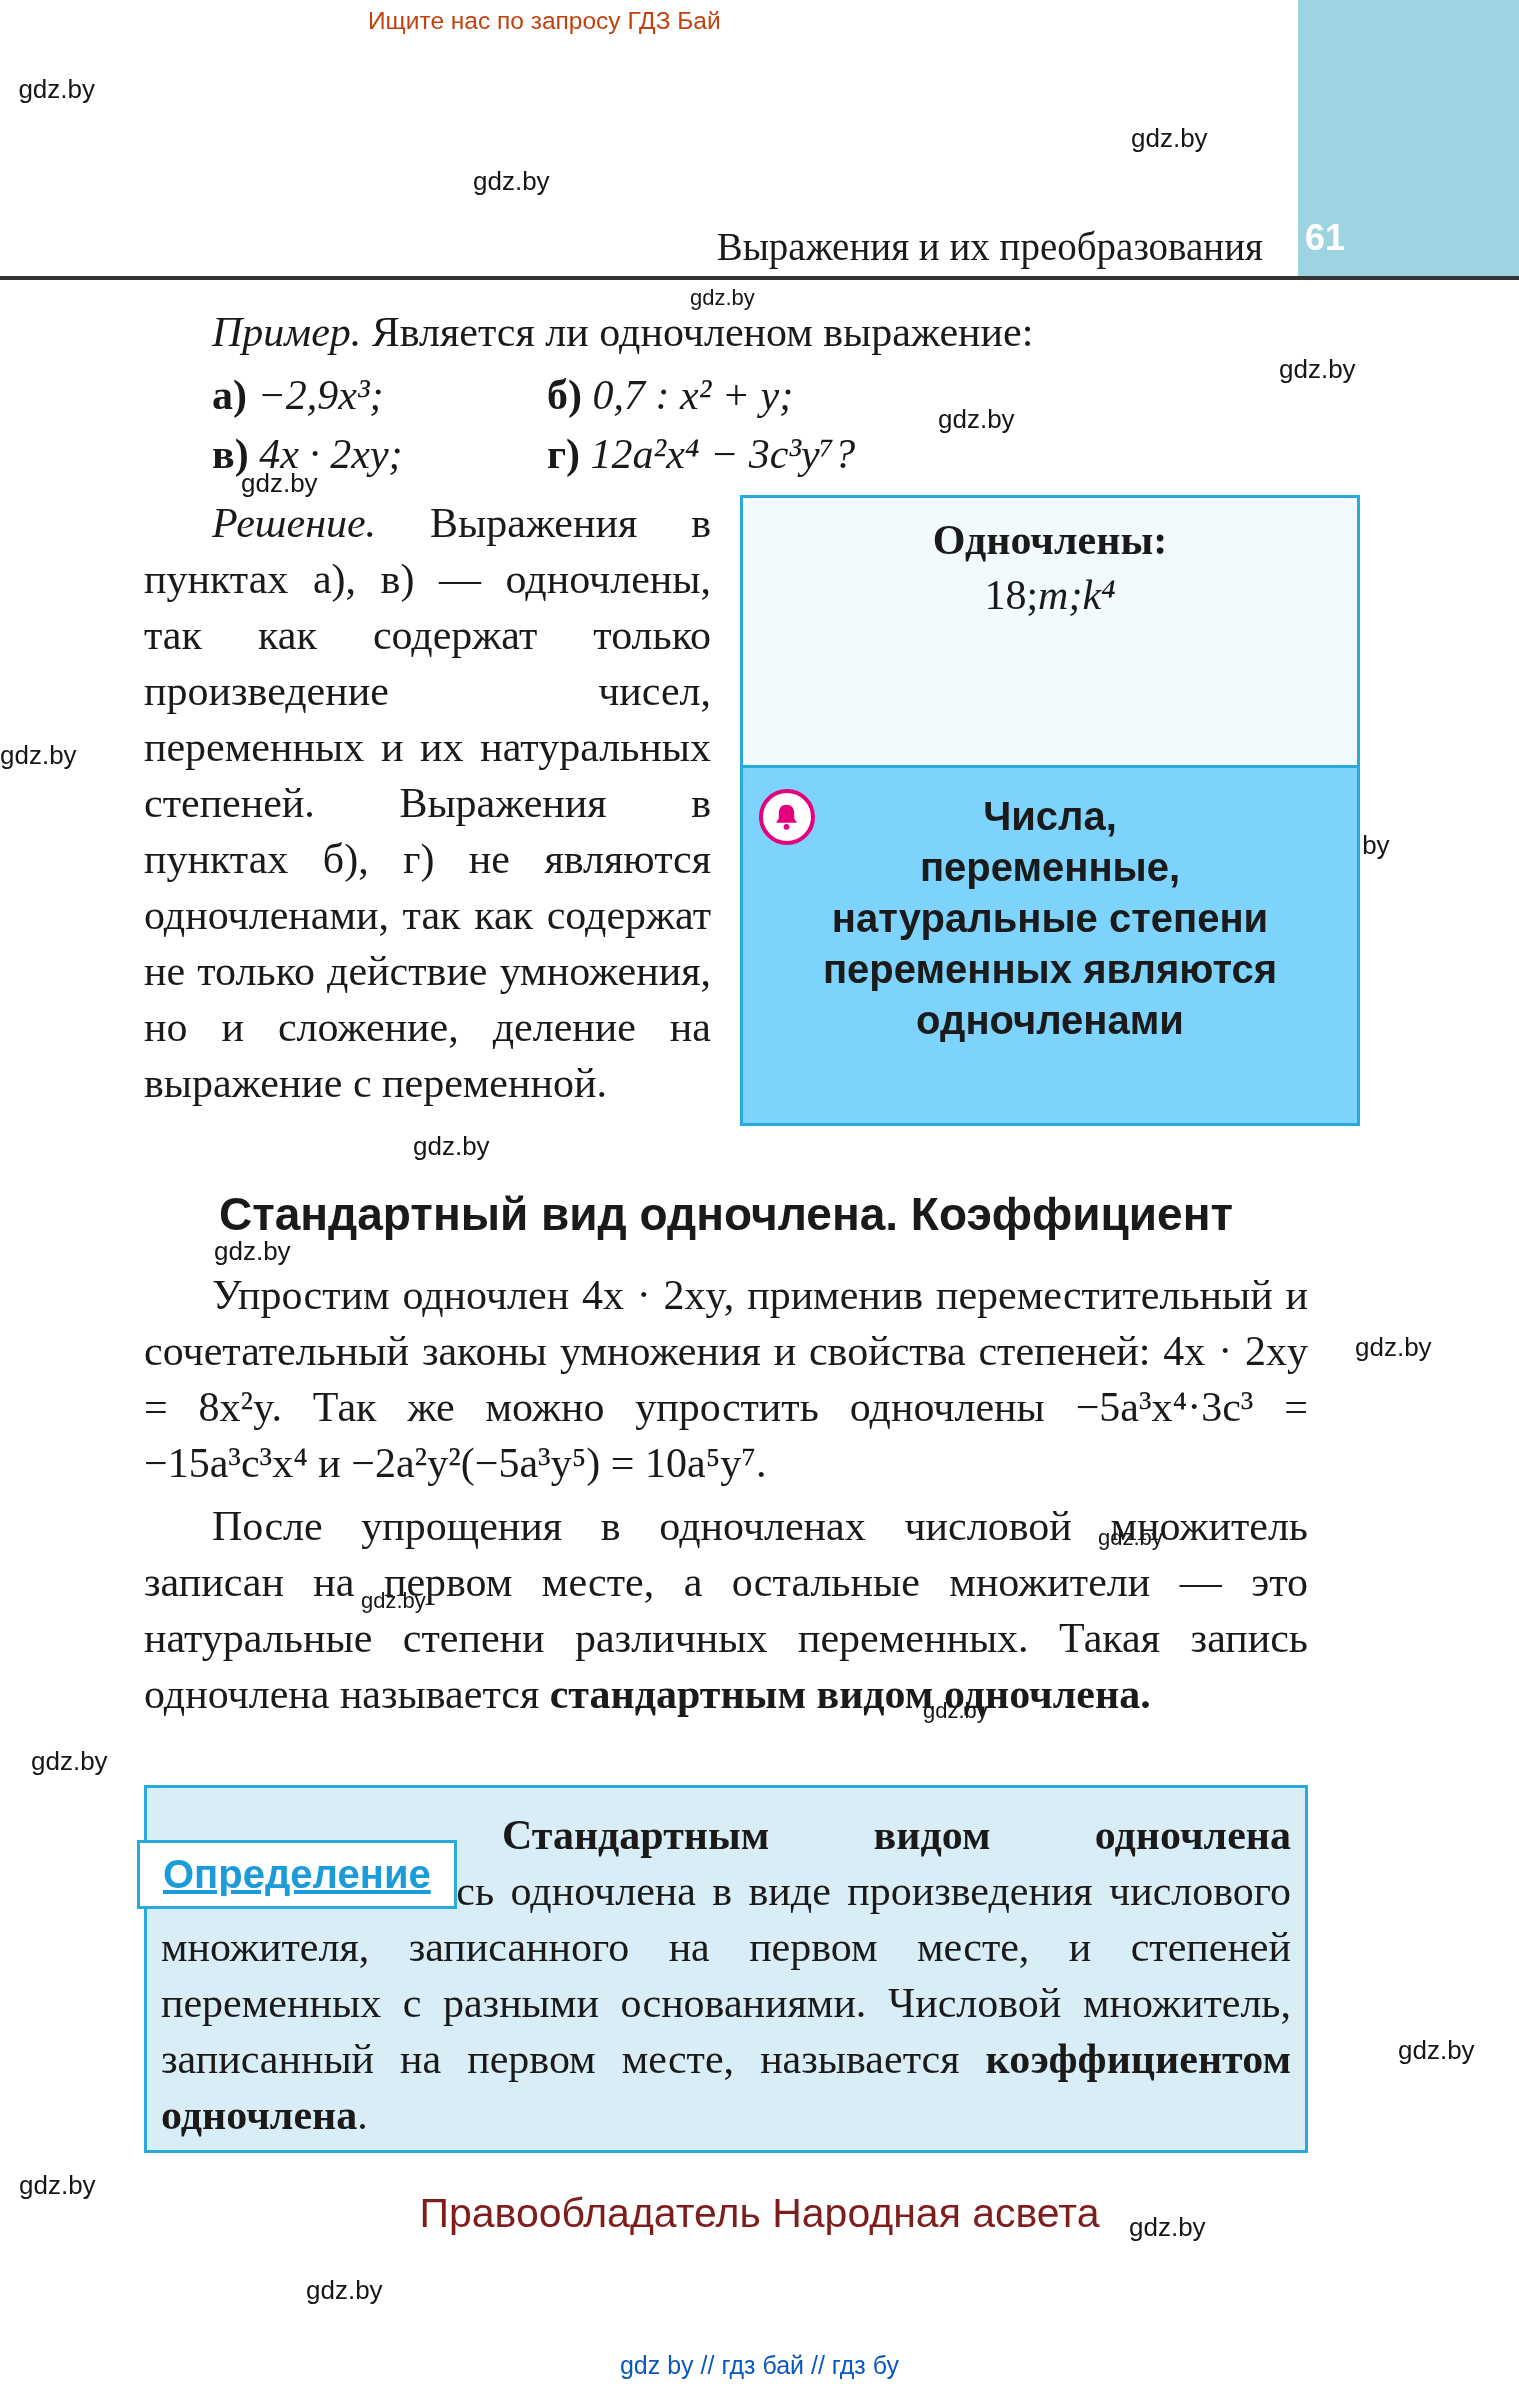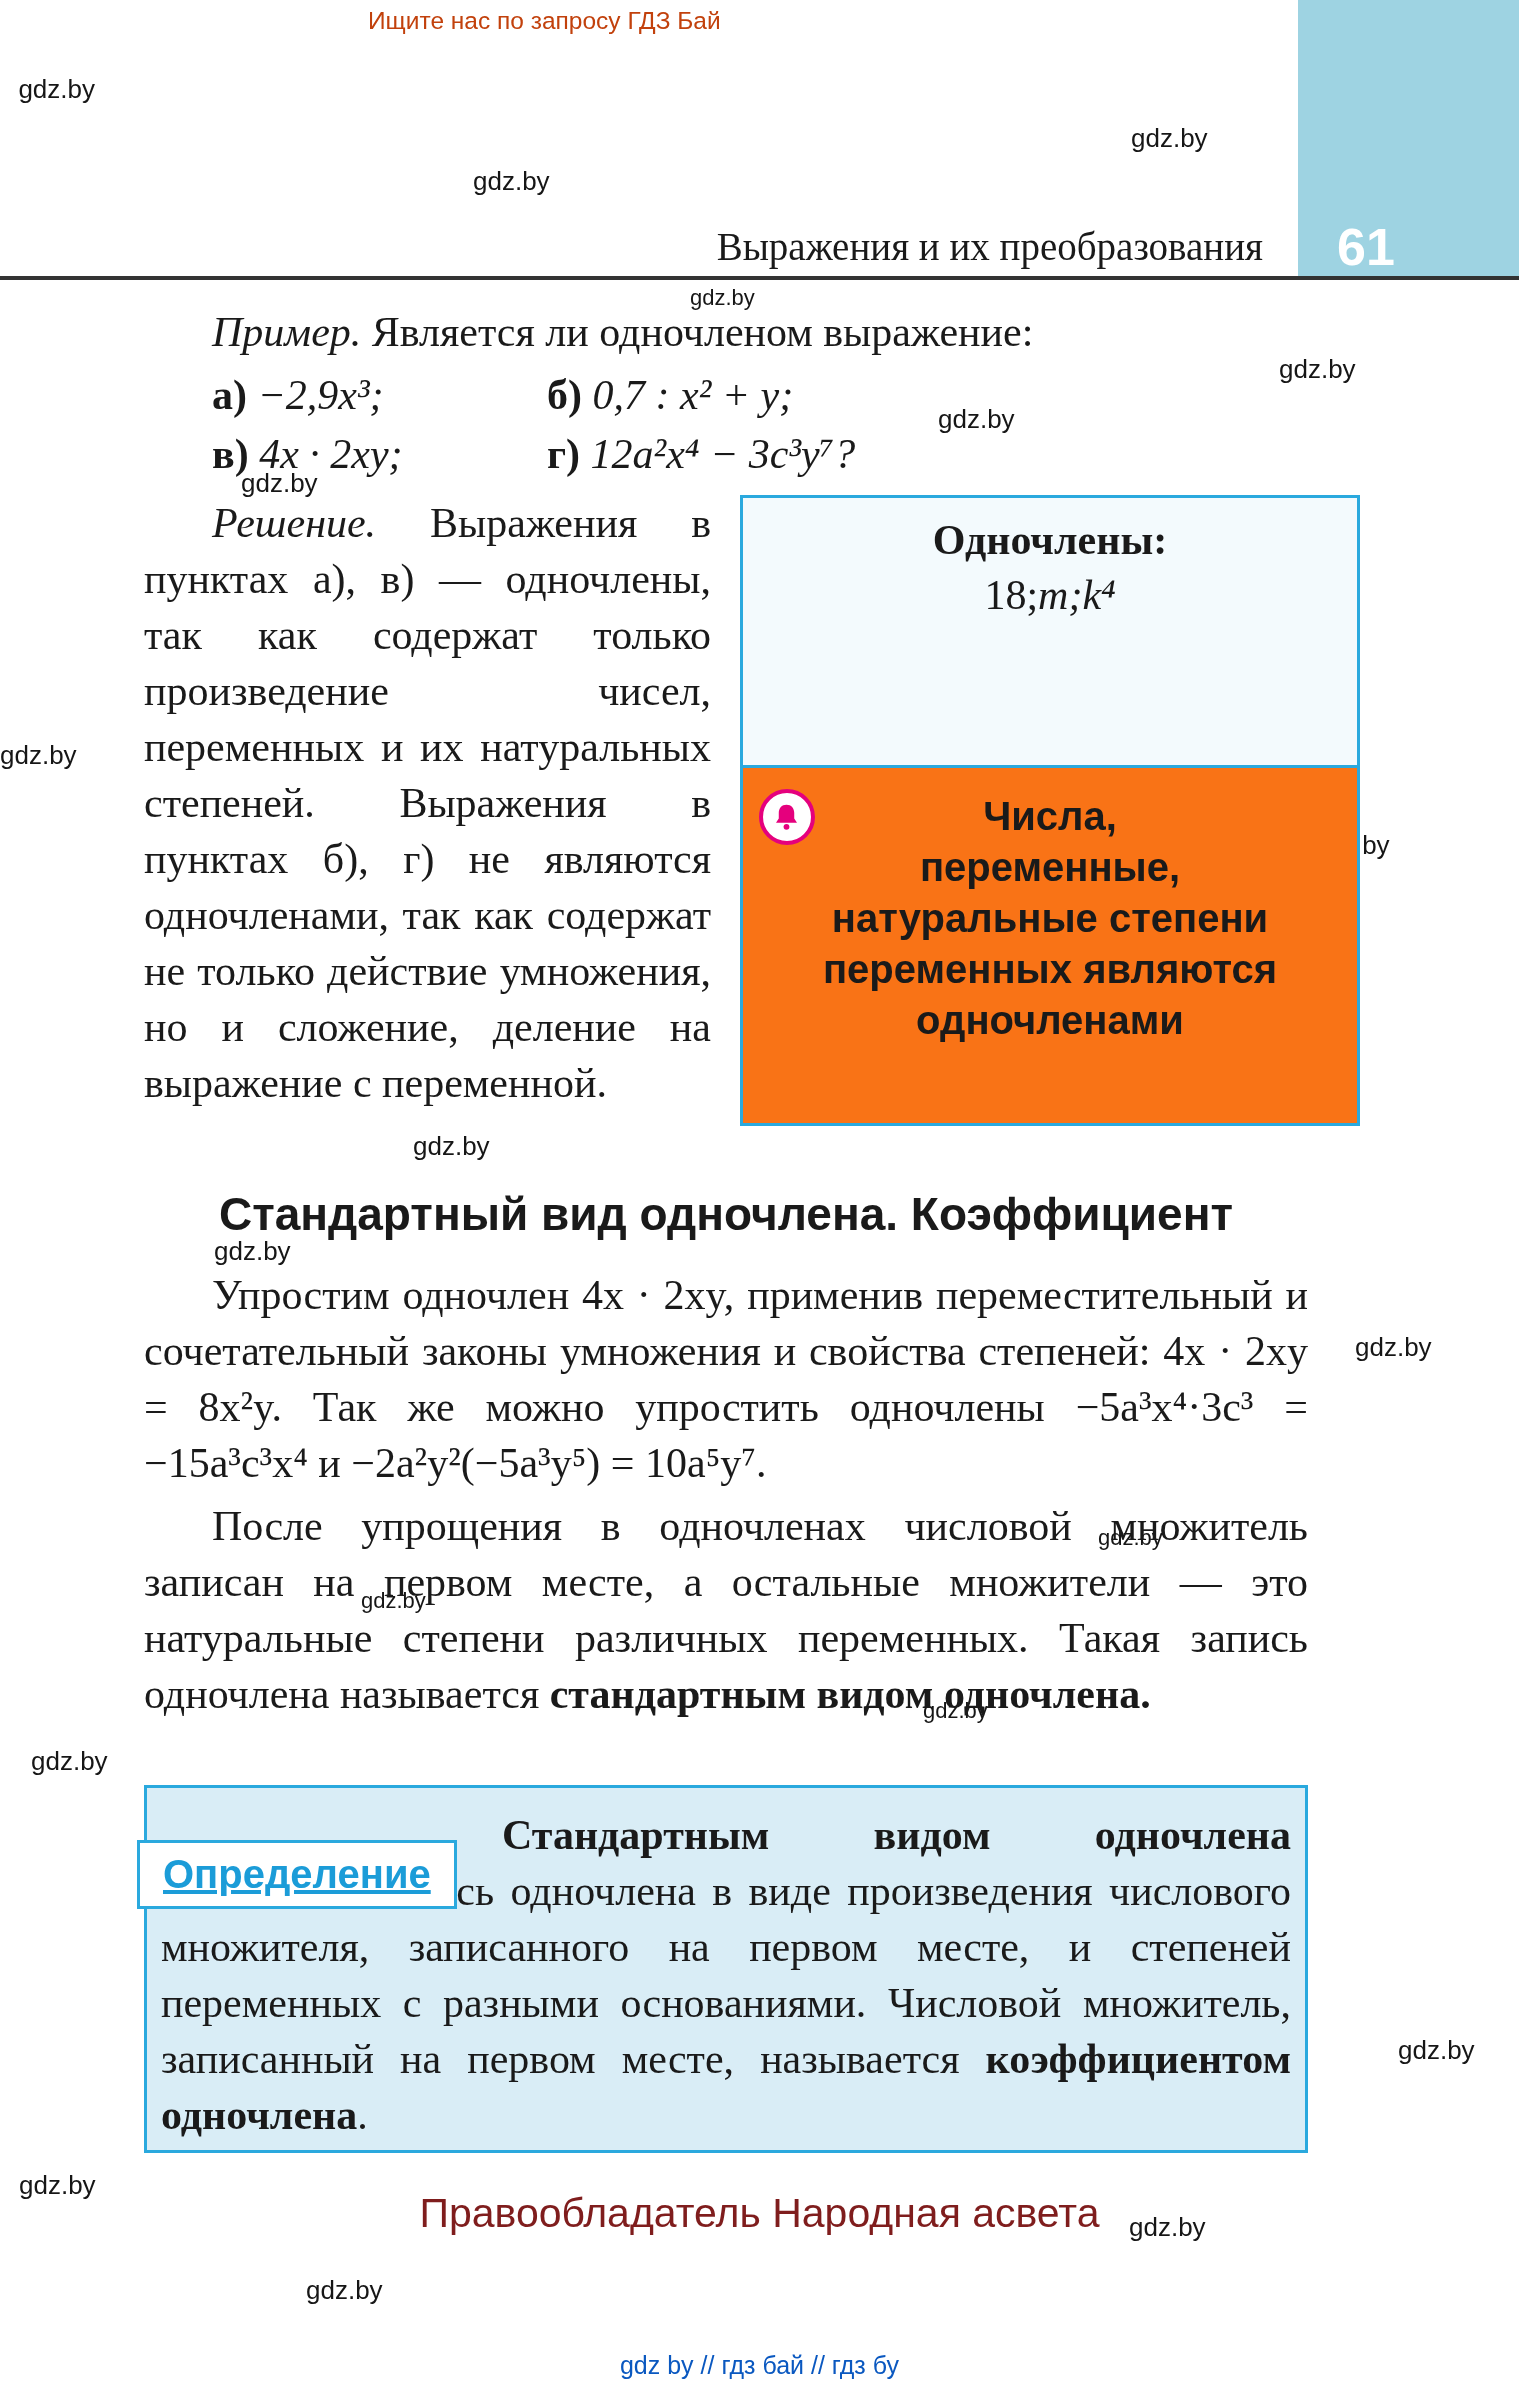--- a/index.html
+++ b/index.html
@@ -14,22 +14,22 @@
   }
   .wm {
     position:absolute; font-family:"Liberation Sans", sans-serif;
     font-size:26px; color:#161616; white-space:nowrap;
   }
   .wm.sm { font-size:22px; }
   .corner {
     position:absolute; right:0; top:0; width:221px; height:276px; background:#9ed3e2;
   }
   .page-num {
-    position:absolute; left:39px; top:217px;
-    font-family:"Liberation Sans", sans-serif; font-weight:700; font-size:52px; color:#ffffff;
+    position:absolute; left:7px; top:217px;
+    font-family:"Liberation Sans", sans-serif; font-weight:700; font-size:36px; color:#ffffff;
   }
   .header-title { position:absolute; top:224px; right:256px; font-size:39px; color:#1a1a1a; }
   .rule { position:absolute; top:276px; left:0; width:1519px; height:4.4px; background:#333333; }
 
   .example { position:absolute; left:144px; top:308px; width:1164px; font-size:42px; }
   .ex-q { margin-left:68px; height:63px; }
   .ex-row { position:relative; height:59px; }
   .ex-c1 { position:absolute; left:68px; white-space:nowrap; }
   .ex-c2 { position:absolute; left:403px; white-space:nowrap; }
   .it { font-style:italic; }
@@ -42,21 +42,21 @@
 
   .box { position:absolute; left:740px; width:620px; border:3.5px solid #2aa9de; }
   .mono-box { top:495px; height:273px; background:#f3fafd; text-align:center; }
   .mono-title { margin-top:17.5px; font-weight:700; font-size:42px; }
   .mono-line1 { margin-top:10.5px; display:flex; justify-content:center; align-items:center; gap:23px; font-size:42px; }
   .mono-group { display:inline-flex; align-items:center; }
   .frac { display:inline-flex; flex-direction:column; font-size:30px; line-height:35px; font-style:normal; margin-right:5.3px; text-align:center; }
   .frac-num { border-bottom:2.6px solid #111111; padding:0 7px; }
   .mono-line2 { margin-top:7px; display:flex; justify-content:center; font-size:42px; }
 
-  .note-box { top:765px; height:361px; background:#f97316; }
+  .note-box { top:765px; height:361px; background:#7dd3fc; }
   .bell-circle {
     position:absolute; left:15.8px; top:21px; width:56px; height:56px;
     border:4.4px solid #e5007d; border-radius:50%; background:#ffffff;
     display:flex; align-items:center; justify-content:center;
   }
   .note-text {
     padding:23px 23px 0; text-align:center; white-space:pre-line;
     font-family:"Liberation Sans", sans-serif; font-weight:700; font-size:40px; line-height:51px;
   }
 

